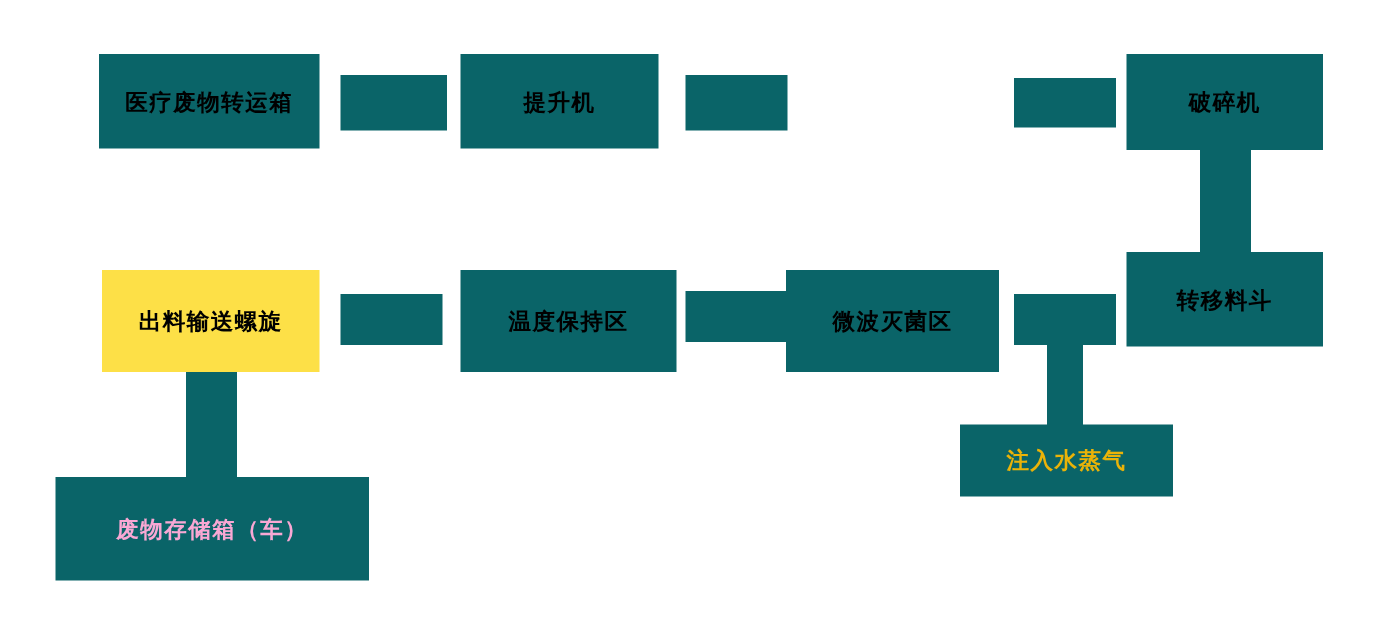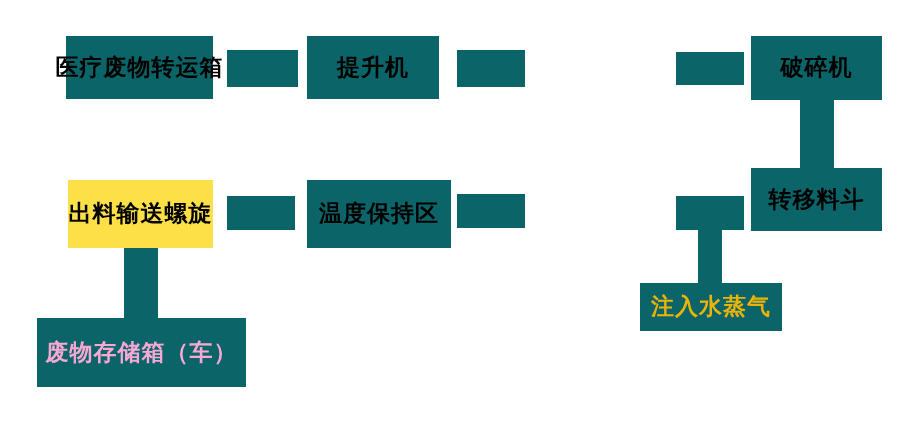--- a/index.html
+++ b/index.html
@@ -18,21 +18,21 @@
   }
   .node {
     position: absolute;
     box-sizing: border-box;
     background: #0a6468;
     display: flex;
     align-items: center;
     justify-content: center;
     text-align: right;
     color: #000000;
-    font-size: 23px;
+    font-size: 15px;
     font-weight: 700;
     line-height: 1.2;
     letter-spacing: 1px;
     white-space: nowrap;
     user-select: none;
   }
   .connector {
     position: absolute;
     box-sizing: border-box;
     background: #0a6468;
@@ -56,20 +56,23 @@
     </div>
     <div class="node" style="left: 307px; top: 36px; width: 132px; height: 63px; background: rgb(10, 100, 104); color: rgb(0, 0, 0);">
       <span>提升机</span>
     </div>
     <div class="node" style="left: 751px; top: 36px; width: 131px; height: 64px; background: rgb(10, 100, 104); color: rgb(0, 0, 0);">
       <span>破碎机</span>
     </div>
     <div class="node" style="left: 751px; top: 168px; width: 131px; height: 63px; background: rgb(10, 100, 104); color: rgb(0, 0, 0);">
       <span>转移料斗</span>
     </div>
+    <div class="node" style="left: 524px; top: 180px; width: 142px; height: 68px; background: rgb(10, 100, 104); color: rgb(0, 0, 0);">
+      <span>微波灭菌区</span>
+    </div>
     <div class="node" style="left: 640px; top: 283px; width: 142px; height: 48px; background: rgb(10, 100, 104); color: #eab308;">
       <span>注入水蒸气</span>
     </div>
     <div class="node" style="left: 307px; top: 180px; width: 144px; height: 68px; background: rgb(10, 100, 104); color: rgb(0, 0, 0);">
       <span>温度保持区</span>
     </div>
     <div class="node" style="left: 68px; top: 180px; width: 145px; height: 68px; background: #fde047; color: rgb(0, 0, 0);">
       <span>出料输送螺旋</span>
     </div>
     <div class="node" style="left: 37px; top: 318px; width: 209px; height: 69px; background: rgb(10, 100, 104); color: #f9a8d4;">

